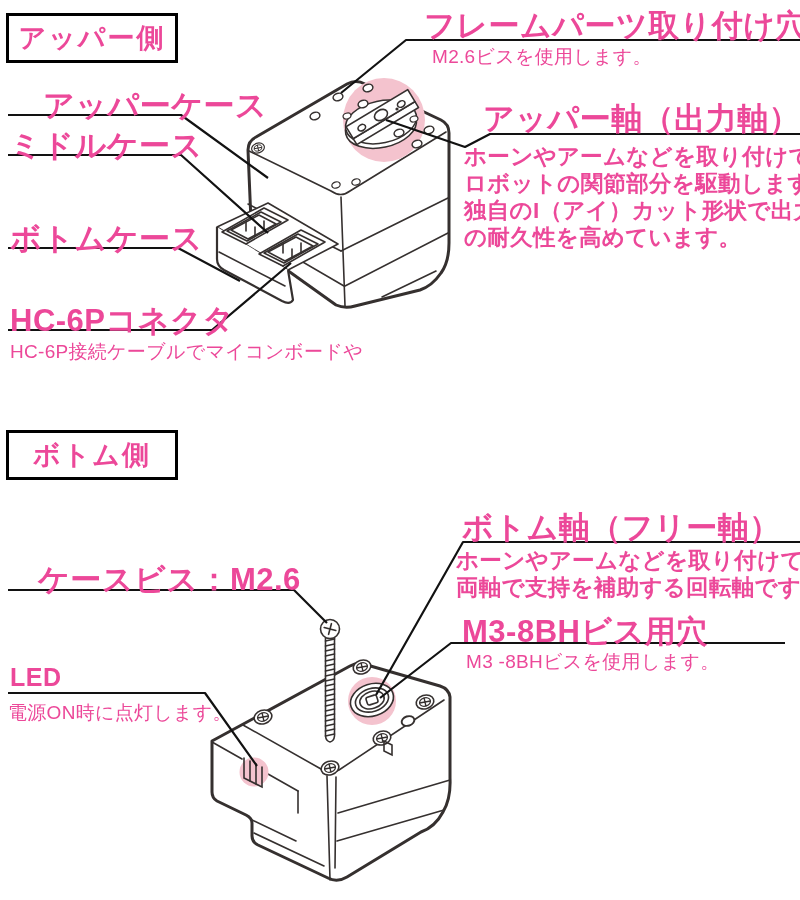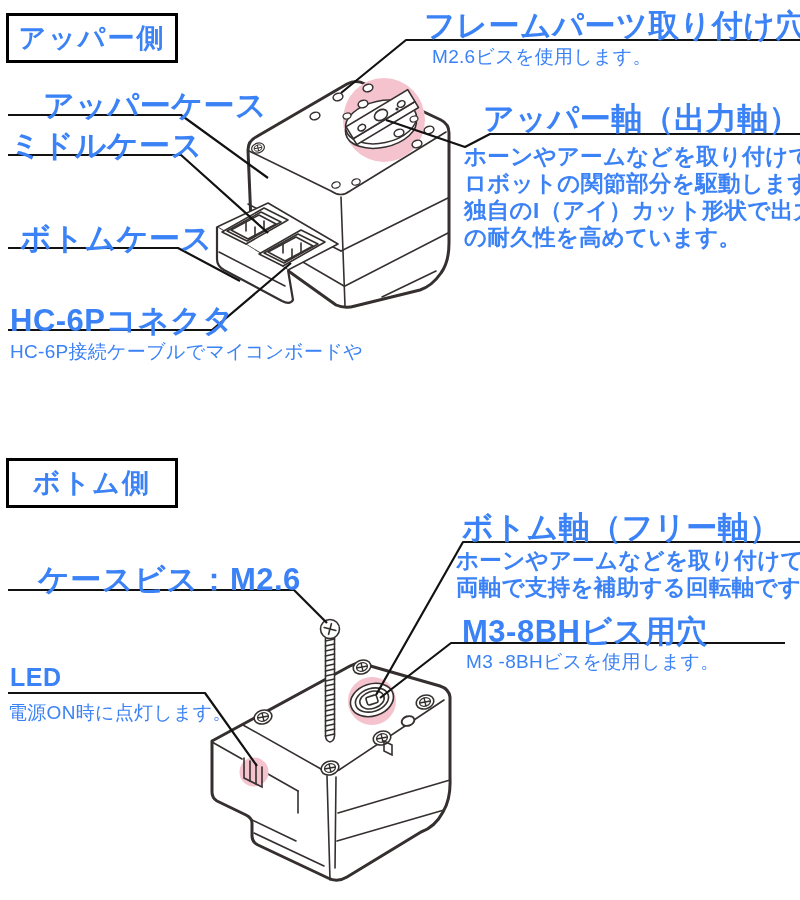--- a/index.html
+++ b/index.html
@@ -1,17 +1,17 @@
 <!DOCTYPE html>
 <html><head>
 <meta charset="utf-8">
 <style>
   html,body{margin:0;padding:0;background:#ffffff;}
   #page{position:relative;width:800px;height:900px;background:#fff;overflow:hidden;
-        font-family:"Liberation Sans","DejaVu Sans",sans-serif;color:#3b82f6;}
+        font-family:"Liberation Sans","DejaVu Sans",sans-serif;color:#ec4899;}
   #art{position:absolute;left:0;top:0;}
   .abs{position:absolute;white-space:nowrap;}
   .label{font-size:31px;font-weight:700;line-height:1.15;letter-spacing:.5px;}
   .note{font-size:19px;font-weight:500;line-height:23px;letter-spacing:.3px;}
   .desc{font-size:22.5px;font-weight:700;line-height:27px;letter-spacing:.3px;}
   .titlebox{box-sizing:border-box;width:172px;height:50px;border:3px solid #000;
             display:flex;align-items:center;justify-content:center;
             font-size:27px;font-weight:800;letter-spacing:2px;background:#fff;}
   
   .o{fill:#fff;stroke:#35302f;stroke-width:3;stroke-linejoin:round;stroke-linecap:round;}
@@ -168,39 +168,39 @@
     <polyline class="ld" points="8,590 294,590 327,623"></polyline>
     <polyline class="ld" points="8,693 205,693 257,766"></polyline>
     <polyline class="ld" points="800,542 463,542 376,695"></polyline>
     <polyline class="ld" points="785,643 451,643 380,698"></polyline>
   </svg>
 
   <div class="abs titlebox" style="left:6px;top:13px;">アッパー側</div>
 
   <div class="abs label" style="left:10px;top:88px;margin-left:33px;">アッパーケース</div>
   <div class="abs label" style="left:10px;top:128px;">ミドルケース</div>
-  <div class="abs label" style="left:20px;top:221px;">ボトムケース</div>
+  <div class="abs label" style="left:10px;top:221px;">ボトムケース</div>
   <div class="abs label" style="left:10px;top:303px;text-align:right;">HC-6Pコネクタ</div>
 
   <div class="abs" style="left:10px;top:340px;">
     <div class="note">HC-6P接続ケーブルでマイコンボードや</div>
   </div>
 
   <div class="abs label" style="left:424px;top:8px;">フレームパーツ取り付け穴</div>
   <div class="abs note" style="left:432px;top:45px;">M2.6ビスを使用します。</div>
 
   <div class="abs label" style="left:483px;top:101px;">アッパー軸（出力軸）</div>
   <div class="abs" style="left:464px;top:143px;">
     <div class="desc">ホーンやアームなどを取り付けて</div>
     <div class="desc">ロボットの関節部分を駆動します。</div>
     <div class="desc">独自のI（アイ）カット形状で出力軸</div>
     <div class="desc">の耐久性を高めています。</div>
   </div>
 
-  <div class="abs titlebox" style="left:6px;top:458px;">ボトム側</div>
+  <div class="abs titlebox" style="left:6px;top:430px;">ボトム側</div>
 
   <div class="abs label" style="left:10px;top:562px;margin-left:28px;">ケースビス：M2.6</div>
 
   <div class="abs label" style="left:10px;top:663px;font-size:25px;">LED</div>
   <div class="abs note" style="left:8px;top:701px;">電源ON時に点灯します。</div>
 
   <div class="abs label" style="left:462px;top:510px;">ボトム軸（フリー軸）</div>
   <div class="abs" style="left:456px;top:547px;">
     <div class="desc">ホーンやアームなどを取り付けて</div>
     <div class="desc">両軸で支持を補助する回転軸です。</div>

